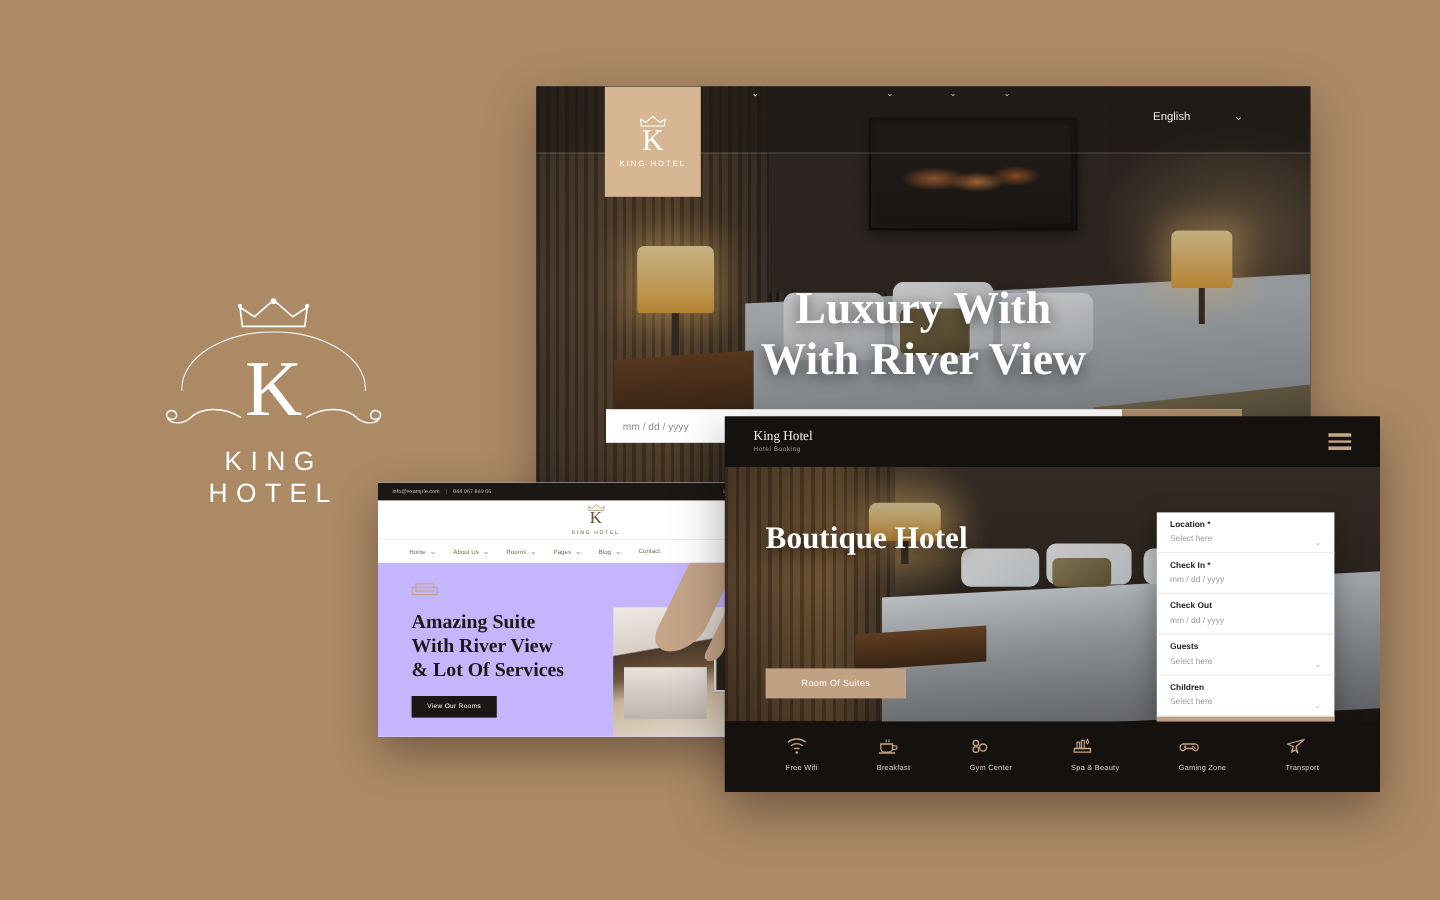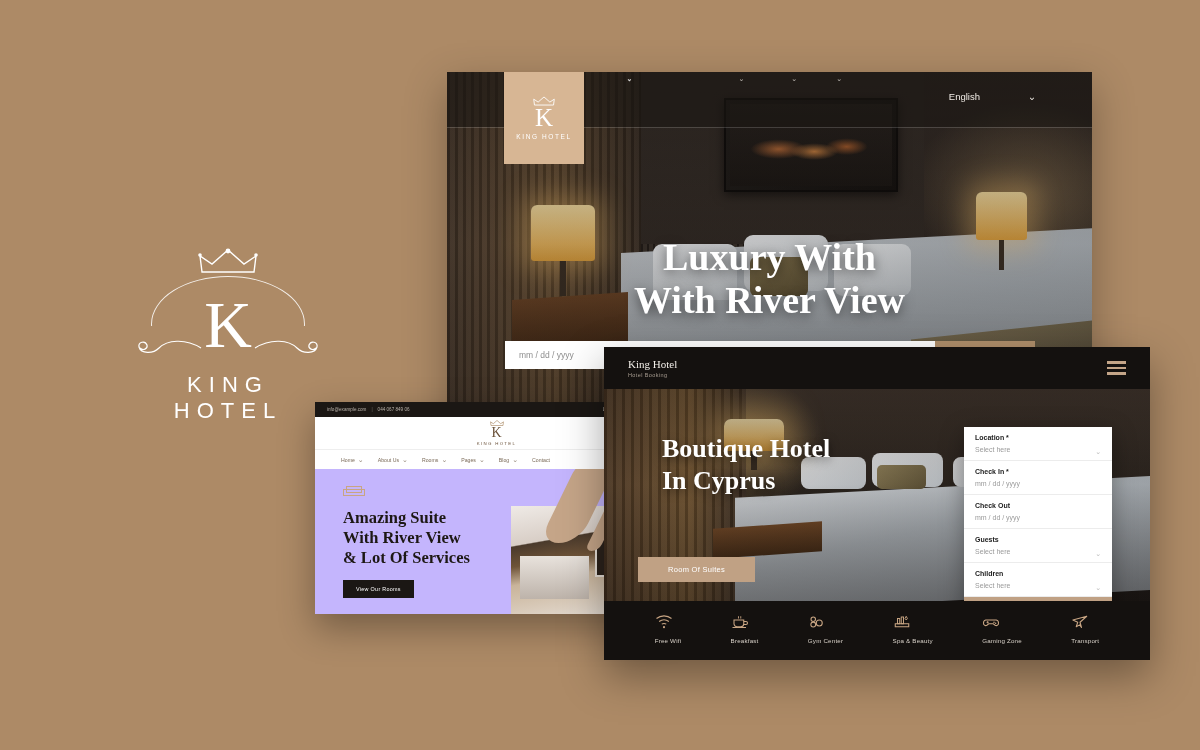--- a/index.html
+++ b/index.html
@@ -78,21 +78,21 @@
     background:rgba(26,21,18,.55); display:flex; align-items:center; }
   .dk-logo{ position:absolute; left:57px; top:0; width:80px; height:92px;
     background:#d7b694; display:flex; flex-direction:column; align-items:center; justify-content:center; color:#fff; z-index:5;}
   .dk-logo .k{font-family:"Liberation Serif",serif;font-size:25px;line-height:24px;}
   .dk-logo .nm{font-size:6.5px;letter-spacing:1.6px;margin-top:3px;}
   .dk-nav{ margin-left:150px; display:flex; gap:17px; align-items:center;}
   .dk-nav a{ color:#e7e2dc; font-size:9.5px; text-decoration:none; white-space:nowrap;}
   .dk-nav a.active{color:#fff;font-weight:bold;}
   .cv{font-size:7px;opacity:.8;margin-left:3px;}
   .dk-lang{ position:absolute; right:56px; top:19px; color:#efeae4; font-size:9.5px;
-    display:flex; align-items:center; gap:48px;}
+    display:flex; align-items:center; gap:36px;}
   .dk-hairline{position:absolute;left:0;right:0;top:55px;height:1px;background:rgba(255,255,255,.16);}
 
   .hero-title{ position:absolute; left:0; right:0; top:164px; text-align:center;
     font-family:"Liberation Serif", serif; color:#fff; font-size:38px; line-height:43px;
     text-shadow:0 3px 12px rgba(0,0,0,.55); font-weight:bold;}
 
   .bookbar{ position:absolute; left:58px; top:269px; width:530px; height:28px;
     background:#fff; display:flex; align-items:center;}
   .bookbar .field{ flex:1; padding-left:14px; color:#8e8e8e; font-size:8.5px;}
   .bookbar .go{ width:100px; height:100%; background:#b08f6b;}
@@ -165,21 +165,21 @@
   .tb-hero .cu{position:absolute;left:50%;top:36%;width:9%;height:11%;border-radius:5px;
     background:linear-gradient(150deg,#9a8a60,#63573a);}
   .tb-hero .lampC{position:absolute;left:22%;top:14%;width:11%;height:24%;}
   .tb-hero .lampC .shade{width:100%;height:64%;border-radius:7px 7px 3px 3px;
     background:linear-gradient(180deg,#ffeab4,#dd9f3c);box-shadow:0 0 28px 12px rgba(255,200,110,.40);}
   .tb-hero .lampC .stand{width:10%;height:36%;margin:0 auto;background:#3a2f24;}
   .tb-hero .ns2{position:absolute;left:20%;top:64%;width:20%;height:14%;
     background:linear-gradient(180deg,#7a4e2a,#4a2f18);transform:skewY(-4deg);}
   .tb-hero .vig{position:absolute;inset:0;background:linear-gradient(180deg,rgba(16,12,10,.34),rgba(16,12,10,.16) 45%,rgba(16,12,10,.42));}
   .tb-h1{position:absolute;left:34px;top:44px;font-family:"Liberation Serif",serif;
-    color:#fff;font-size:26px;line-height:32px;font-weight:bold;text-shadow:0 3px 10px rgba(0,0,0,.5);margin-left:24px;}
+    color:#fff;font-size:26px;line-height:32px;font-weight:bold;text-shadow:0 3px 10px rgba(0,0,0,.5);}
   .tb-btn{position:absolute;left:34px;top:168px;background:#c0a184;color:#fff;
     font-size:7.5px;padding:8px 30px;letter-spacing:.3px;}
 
   .bookcard{ position:absolute; right:38px; top:38px; width:148px; background:#fff; z-index:4;
     box-shadow:0 6px 22px rgba(0,0,0,.35);}
   .bk-row{ padding:7px 11px 7px; border-bottom:1px solid #ececec; position:relative;}
   .bk-row .lab{ font-size:7px; font-weight:bold; color:#1c1c1c; margin-bottom:5px;}
   .bk-row .val{ font-size:7px; color:#9a9a9a;}
   .bk-row .caret{position:absolute;right:11px;top:21px;color:#b9b9b9;font-size:7px;}
   .bk-cta{ background:#c0a184; color:#fff; text-align:center; font-size:7.5px; font-weight:bold; padding:10px 0;}
@@ -370,21 +370,20 @@
       <div class="cu"></div>
         <div class="ns2"></div>
       <div class="lampC">
           <div class="shade"></div>
           <div class="stand"></div>
         </div>
       <div class="vig"></div>
 
       <div class="tb-h1">
         <div>Boutique Hotel</div>
-        <div>In Cyprus</div>
       </div>
       <div class="tb-btn">Room Of Suites</div>
 
       <div class="bookcard">
         <div class="bk-row">
           <div class="lab">Location *</div>
           <div class="val">Select here</div>
           <span class="caret">⌄</span>
         </div>
         <div class="bk-row">

